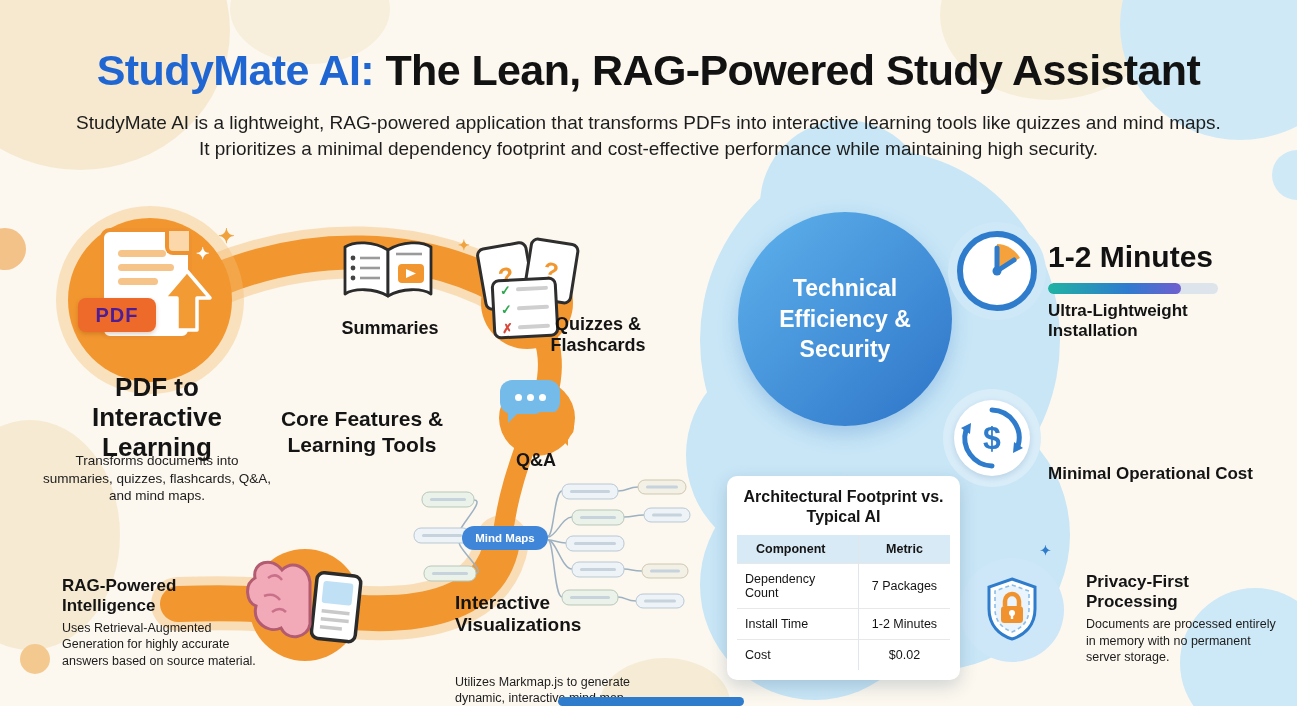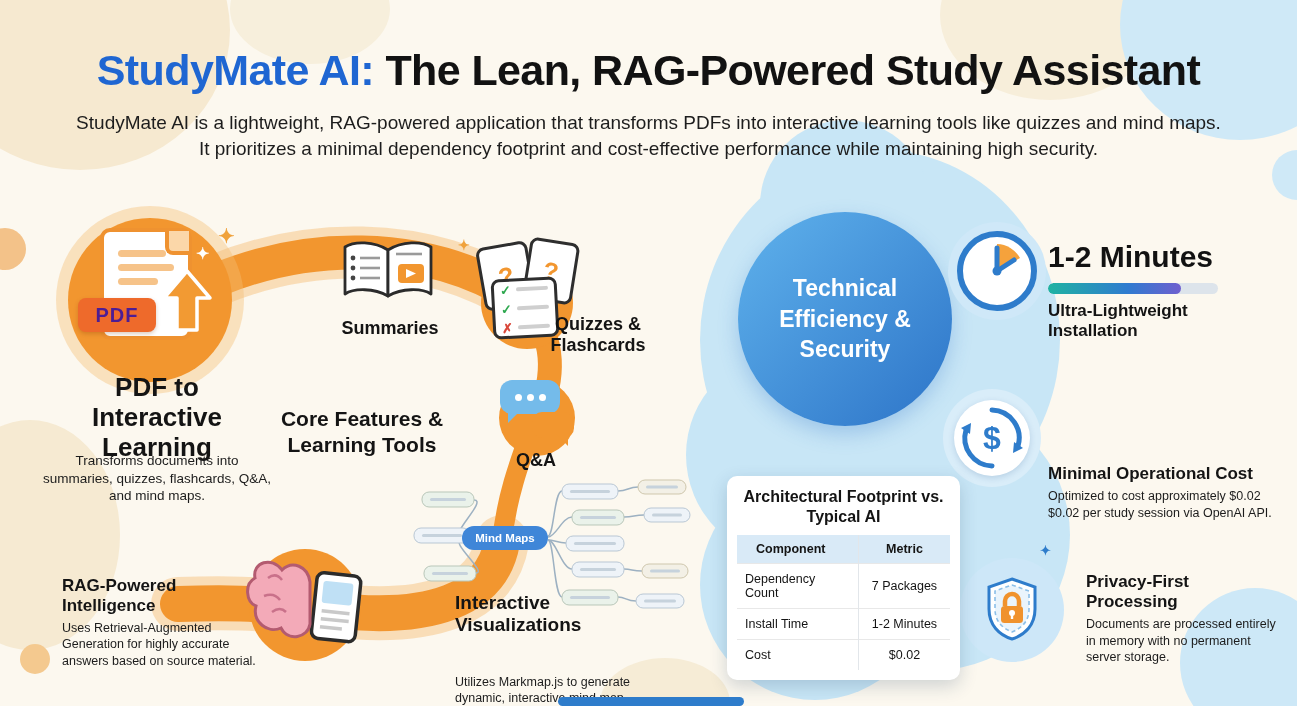--- a/index.html
+++ b/index.html
@@ -334,21 +334,20 @@
     <div class="dollar-halo"></div>
     <div class="dollar-coin">$</div>
     <svg class="dollar-arcs" width="76" height="76" viewBox="0 0 76 76">
       <path d="M38 10 A28 28 0 0 1 64 46" stroke="#2e7ccb" stroke-width="5" fill="none" stroke-linecap="round"></path>
       <polygon points="60,42 69,48 59,53" fill="#2e7ccb"></polygon>
       <path d="M38 66 A28 28 0 0 1 12 30" stroke="#2e7ccb" stroke-width="5" fill="none" stroke-linecap="round"></path>
       <polygon points="16,34 7,28 17,23" fill="#2e7ccb"></polygon>
     </svg>
   </div>
   <div class="cost-title">Minimal Operational Cost</div>
-  <div class="cost-desc">Optimized to cost approximately $0.02 $0.02 per study session via OpenAI API.</div>
 
   <div class="shield-wrap">
     <div class="shield-bg"></div>
     <svg class="shield-svg" width="56" height="66" viewBox="0 0 56 66">
       <path d="M28 3 L51 11 V33 C51 49 41 59 28 63 C15 59 5 49 5 33 V11 Z" fill="#ffffff" stroke="#2e7ccb" stroke-width="3"></path>
       <path d="M28 9 L45 15 V33 C45 45 38 52 28 56 C18 52 11 45 11 33 V15 Z" fill="#eaf4fc" stroke="#8cbfe8" stroke-width="1.6" stroke-dasharray="4 3"></path>
       <path d="M21 30 v-5 a7 7 0 0 1 14 0 v5" stroke="#f0922d" stroke-width="4.5" fill="none"></path>
       <rect x="17" y="30" width="22" height="17" rx="3.5" fill="#f0922d"></rect>
       <circle cx="28" cy="37" r="3" fill="#ffffff"></circle>
       <rect x="26.8" y="38" width="2.4" height="5" fill="#ffffff"></rect>

